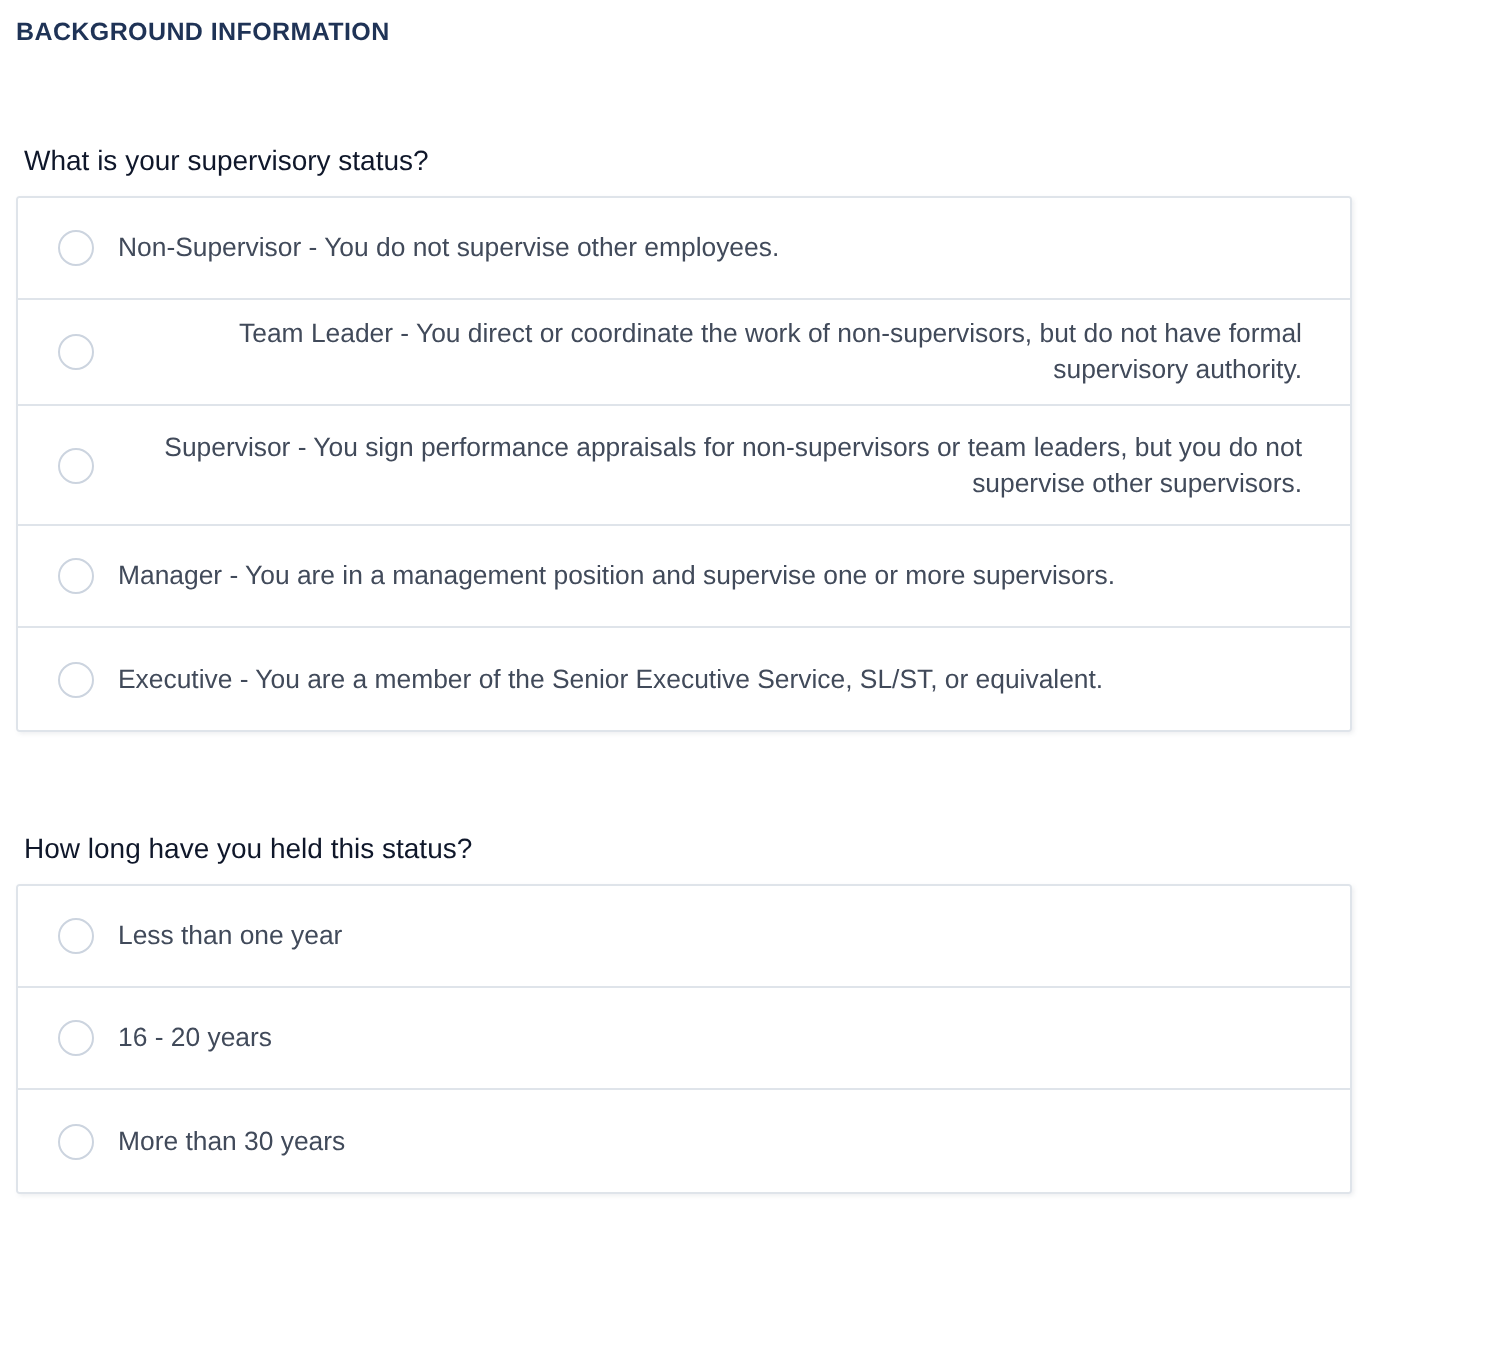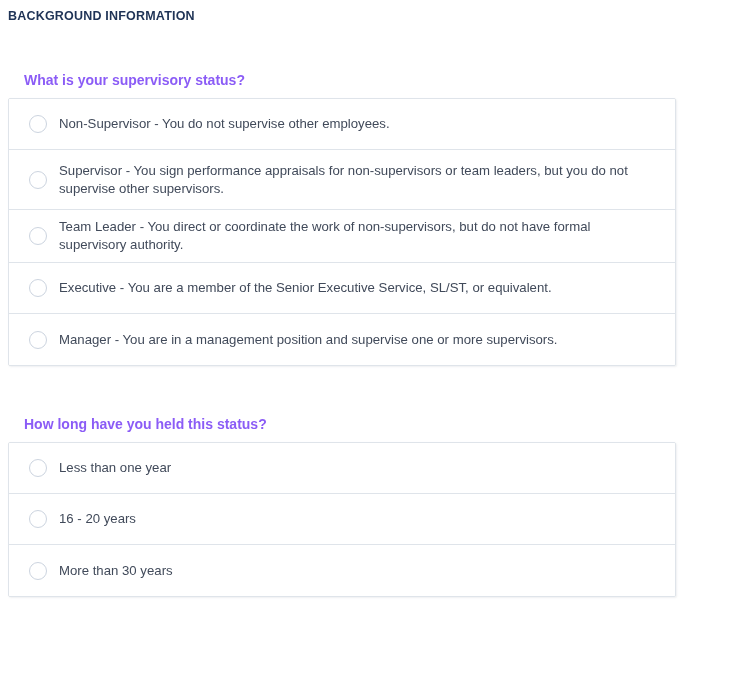--- a/index.html
+++ b/index.html
@@ -26,23 +26,23 @@
     letter-spacing: 0.2px;
     padding: 8px 0 0 8px;
     margin: 0;
     line-height: 16px;
   }
   .question-block { margin: 0; }
   .question-block.first { margin-top: 47px; }
   .question-block.second { margin-top: 49px; }
   .question-label {
     font-size: 14px;
-    color: #8b5cf6;
-    font-weight: 700;
-    padding-left: 24px;
+    color: #0f172a;
+    font-weight: 400;
+    padding-left: 12px;
     margin-bottom: 9px;
     line-height: 18px;
   }
   .options-card {
     margin: 0 8px 0 8px;
     border: 1px solid #dfe4ea;
     border-radius: 2px;
     background: #ffffff;
     box-shadow: 1px 1px 2px rgba(120,130,145,0.13);
     overflow: hidden;
@@ -64,58 +64,59 @@
     border-radius: 50%;
     border: 1px solid #ccd4df;
     background: #ffffff;
     margin-right: 12px;
   }
   .option-text {
     font-size: 13.2px;
     line-height: 18px;
     color: #414a5a;
     padding-right: 10px;
+    text-align: right;
   }
   .group1 .option-row { min-height: 51px; }
   .group1 .option-row.tall { min-height: 60px; align-items: center; }
 </style>
 </head>
 <body>
 
 <div class="page">
 
   <h1 class="section-heading">BACKGROUND INFORMATION</h1>
 
   <div class="question-block first">
     <div class="question-label">What is your supervisory status?</div>
     <div class="options-card group1">
 
       <div class="option-row">
         <span class="radio-circle"></span>
         <span class="option-text">Non-Supervisor - You do not supervise other employees.</span>
       </div>
 
+      <div class="option-row">
+        <span class="radio-circle"></span>
+        <span class="option-text">Team Leader - You direct or coordinate the work of non-supervisors, but do not have formal supervisory authority.</span>
+      </div>
+
       <div class="option-row tall">
         <span class="radio-circle"></span>
         <span class="option-text">Supervisor - You sign performance appraisals for non-supervisors or team leaders, but you do not supervise other supervisors.</span>
       </div>
 
       <div class="option-row">
         <span class="radio-circle"></span>
-        <span class="option-text">Team Leader - You direct or coordinate the work of non-supervisors, but do not have formal supervisory authority.</span>
+        <span class="option-text">Manager - You are in a management position and supervise one or more supervisors.</span>
       </div>
 
       <div class="option-row">
         <span class="radio-circle"></span>
         <span class="option-text">Executive - You are a member of the Senior Executive Service, SL/ST, or equivalent.</span>
-      </div>
-
-      <div class="option-row">
-        <span class="radio-circle"></span>
-        <span class="option-text">Manager - You are in a management position and supervise one or more supervisors.</span>
       </div>
 
     </div>
   </div>
 
   <div class="question-block second">
     <div class="question-label">How long have you held this status?</div>
     <div class="options-card group2">
 
       <div class="option-row">

